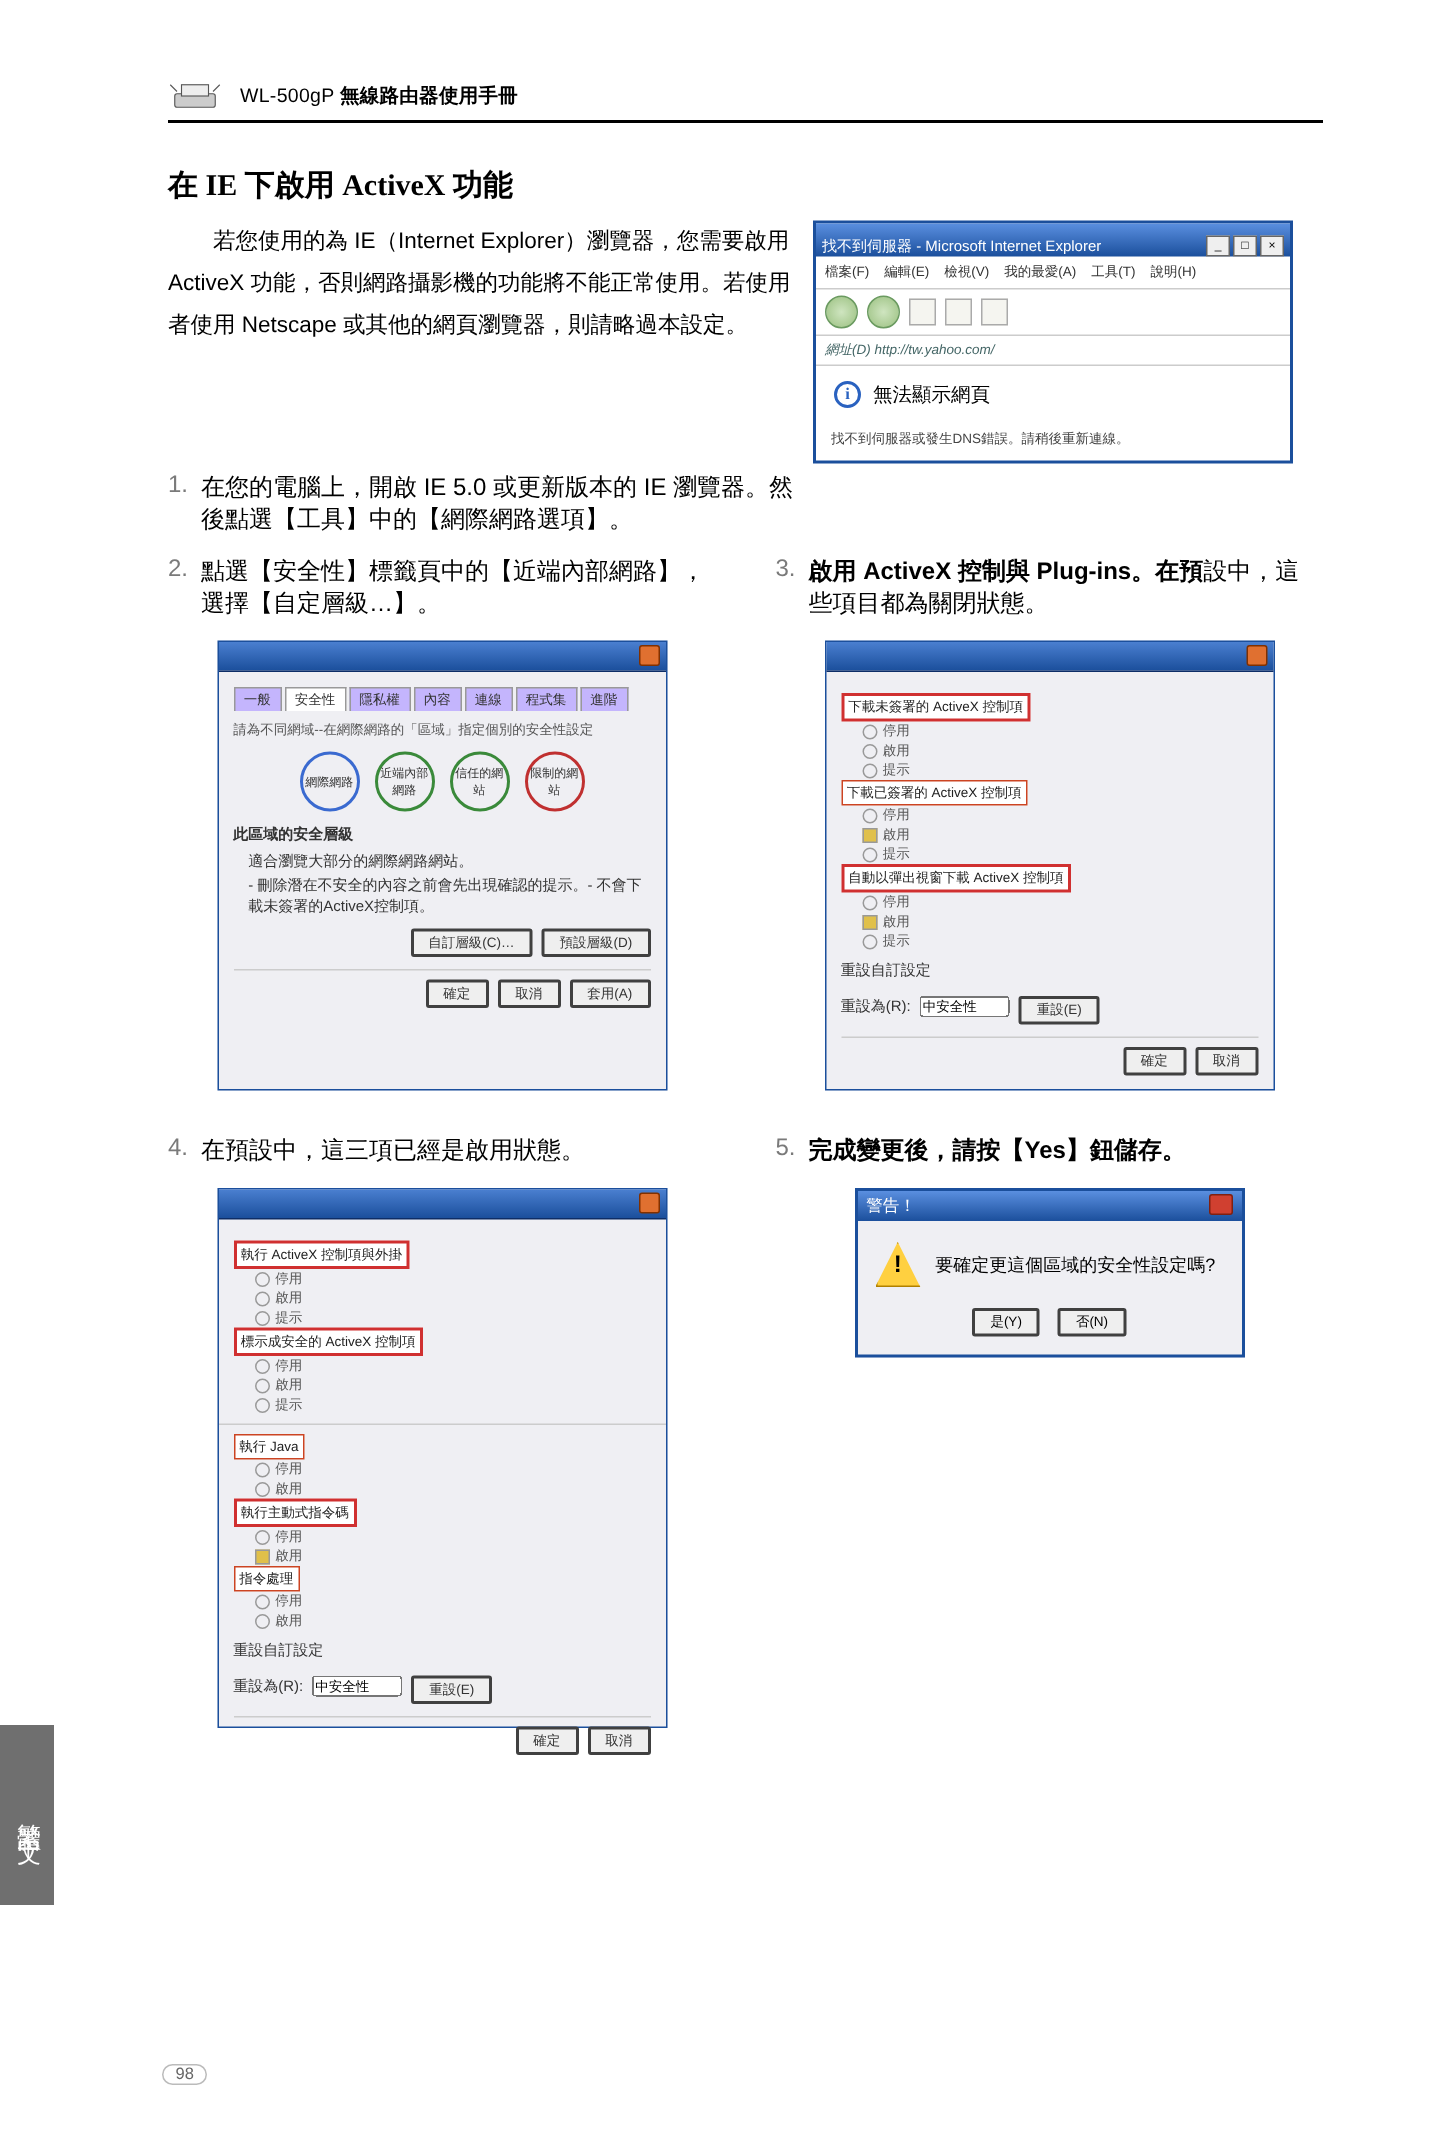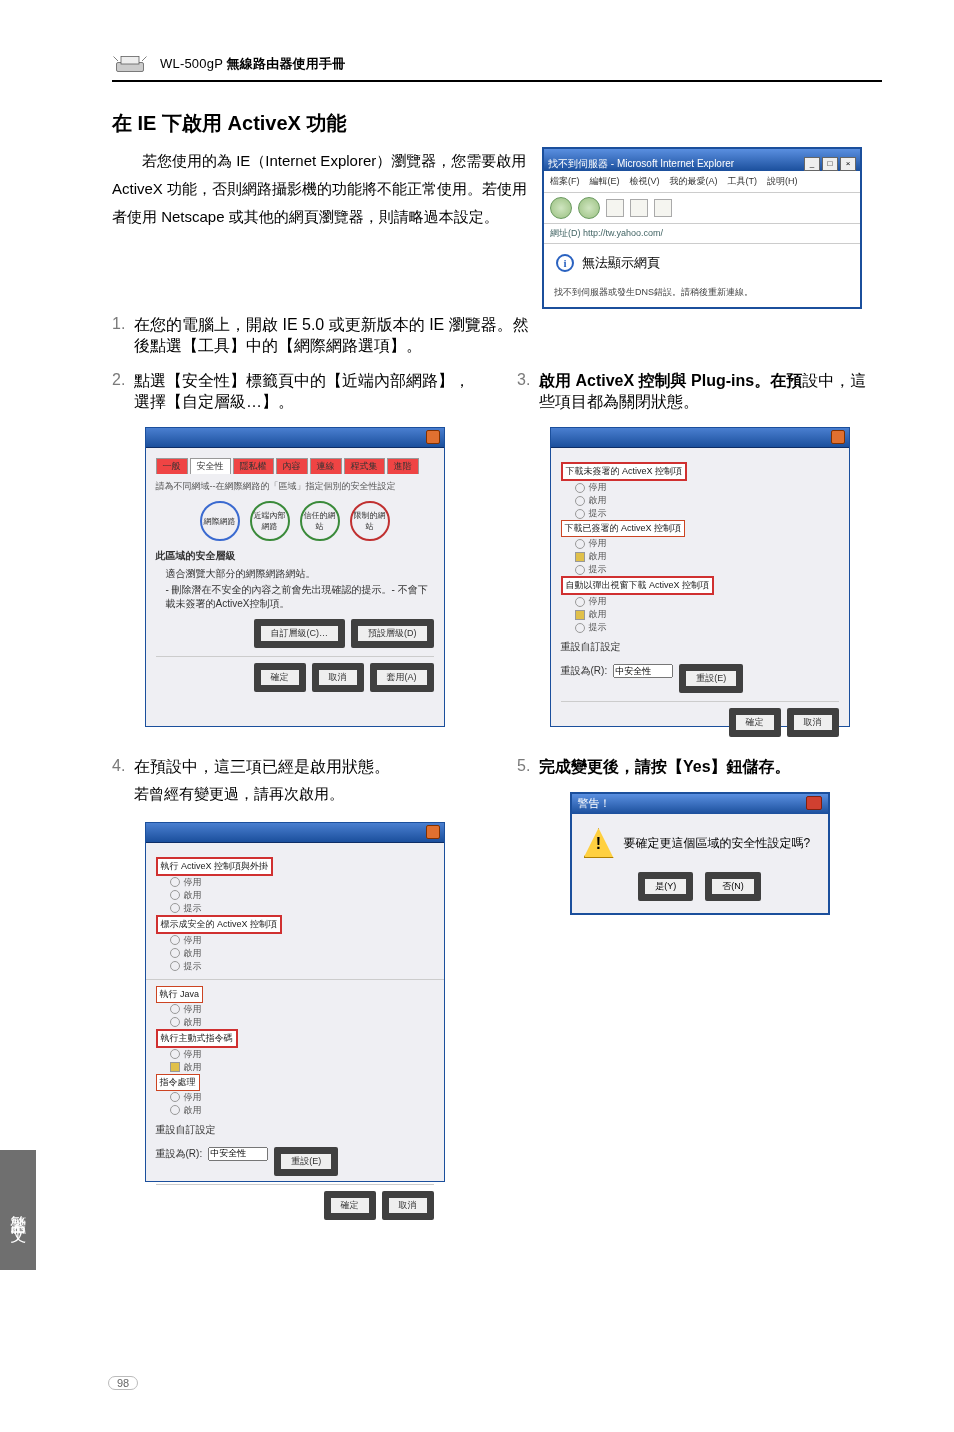--- a/index.html
+++ b/index.html
@@ -3,64 +3,64 @@
 <meta charset="utf-8">
 <style>
   * { margin: 0; padding: 0; box-sizing: border-box; }
   body { font-family: "Microsoft JhengHei", "PMingLiU", sans-serif; background: #fff; }
   .page { width: 954px; height: 1432px; position: relative; background: #fff; padding: 52px 72px 0 112px; }
   .header-line { display: flex; align-items: center; border-bottom: 2px solid #000; padding-bottom: 4px; margin-bottom: 28px; }
   .printer-icon { width: 36px; height: 24px; margin-right: 12px; position: relative; }
   .printer-icon svg { width: 100%; height: 100%; }
   .model { font-size: 13px; letter-spacing: 0.2px; }
   .model b { font-weight: bold; }
-  .h2 { font-size: 20px; font-weight: bold; margin-bottom: 10px; }
+  .h2 { font-size: 20px; font-weight: bold; margin-bottom: 10px; font-family: Liberation Serif, serif; }
   .intro-wrap { display: flex; }
   .intro { font-size: 15px; line-height: 1.85; width: 430px; text-indent: 2em; }
   .intro-img { flex: 1; }
   .cols { display: flex; gap: 40px; }
   .col { width: 50%; }
   .li { display: flex; margin-top: 6px; }
   .li-num { width: 22px; flex: none; color: #7a7a7a; }
   .li-body { flex: 1; }
   .dialog { margin: 14px auto 0; display: block; }
   .dialog.small { width: 300px; height: 300px; }
   .dialog.tall { width: 300px; height: 360px; }
   .fake-dialog { border: 1px solid #1b4f9c; background: #efeff3; position: relative; }
   .fake-dialog .titlebar { height: 20px; background: linear-gradient(#4a7fd0,#1b4f9c); border-bottom: 1px solid #0d2d66; display:flex; justify-content:flex-end; }
   .fake-dialog .titlebar .btns { display:flex; gap:2px; padding:2px 4px; }
   .fake-dialog .titlebar .b { width:14px; height:14px; background:#e07030; border:1px solid #803000; border-radius:2px; }
   .fake-dialog .inner { padding: 10px; font-size: 10px; color:#333; }
   .tabstrip { display:flex; gap:2px; margin-bottom:6px; }
-  .tabstrip .t { border:1px solid #999; border-bottom:none; padding:1px 6px; background:#ef4444; font-size:9px; }
+  .tabstrip .t { border:1px solid #999; border-bottom:none; padding:1px 6px; background:#c4b5fd; font-size:9px; }
   .tabstrip .t.active { background:#fff; }
   .zone-row { display:flex; gap:10px; margin:8px 0; justify-content: center; }
   .zone { width:40px; height:40px; border-radius:50%; border:2px solid #3a8a3a; display:flex; align-items:center; justify-content:center; font-size:8px; text-align:center; }
   .zone.red { border-color:#c03030; }
   .zone.blue { border-color:#3a6ad0; }
   .btn-row { display:flex; gap:6px; justify-content:flex-end; margin-top:8px; }
-  .btn { border:7px solid #404040; background:#efefef; font-size:9px; padding:1px 10px; border-radius:2px; }
+  .btn { border:2px solid #404040; background:#efefef; font-size:9px; padding:1px 10px; border-radius:2px; }
   .checklist { margin:4px 0; }
   .checklist .grp-hdr { background:#fff; border:1px solid #c42; color:#222; padding:1px 3px; font-size:9px; display:inline-block; }
   .checklist .grp-hdr.redbox { border:2px solid #d03030; }
   .checklist .opt { font-size:9px; margin-left:14px; color:#555; }
   .checklist .opt .ico { display:inline-block; width:10px; height:10px; border:1px solid #999; border-radius:50%; margin-right:4px; vertical-align:middle; }
   .checklist .opt .ico.sq { border-radius:0; background:#e0c04a; }
   .slider-row { display:flex; align-items:flex-start; gap:6px; margin-top:10px; }
   .slider-row input[type=text]{ width:60px; font-size:9px; }
   .ie-error { width:320px; border:2px solid #1b4f9c; background:#fff; }
   .ie-error .titlebar { height:22px; background:linear-gradient(#5a8fe0,#1b4f9c); display:flex; justify-content:space-between; align-items:flex-end; padding:0 4px; }
   .ie-error .titlebar .t1 { color:#fff; font-size:10px; }
   .ie-error .titlebar .tbtns { display:flex; gap:2px; }
   .ie-error .titlebar .tb { width:16px; height:14px; background:#efefef; border:1px solid #666; font-size:8px; line-height:12px; text-align:center; }
   .ie-error .toolbar { padding:4px 6px; font-size:9px; color:#333; display:flex; gap:10px; border-bottom:1px solid #ccc;text-align:right; }
   .ie-error .navrow { display:flex; align-items:center; gap:6px; padding:4px 6px; border-bottom:1px solid #ccc; }
   .ie-error .navbtn { width:22px; height:22px; border-radius:50%; background:radial-gradient(#cfe5c0,#9ac080); border:1px solid #6a9a60; }
   .ie-error .navsq { width:18px; height:18px; border:1px solid #aaa; background:#f5f5f0; }
-  .ie-error .addr { padding:3px 6px; font-size:9px; border-bottom:1px solid #ccc; color:#466; }
+  .ie-error .addr { padding:3px 6px; font-size:9px; border-bottom:1px solid #ccc; color:#466;font-style:italic; }
   .ie-error .body { padding:10px 12px 14px; font-size:11px; display:flex; gap:8px; }
   .ie-error .info-ico { width:18px; height:18px; border-radius:50%; background:#fff; border:2px solid #2a62c0; color:#2a62c0; font-weight:bold; text-align:center; line-height:15px; flex:none; font-family: Georgia, serif; }
   .ie-error .footer { font-size:9px; color:#444; padding:0 10px 8px; }
   .confirm { width:260px; margin:14px auto 0; border:2px solid #1b4f9c; background:#efeff3; }
   .confirm .titlebar { height:20px; background:linear-gradient(#5a8fe0,#1b4f9c); color:#fff; font-size:11px; padding:2px 6px; display:flex; justify-content:space-between; }
   .confirm .titlebar .x { width:16px; height:14px; background:#d04030; border:1px solid #802010; border-radius:2px; }
   .confirm .body { display:flex; gap:10px; padding:14px 12px; align-items:center; }
   .confirm .warn { width:30px; height:30px; background:#ffd040; border:1px solid #b08000; position:relative; clip-path: polygon(50% 0, 100% 100%, 0 100%); }
   .confirm .warn::after { content:"!"; position:absolute; left:0; right:0; top:6px; text-align:center; font-weight:bold; color:#000; }
   .confirm .msg { font-size:12px; }
@@ -225,21 +225,20 @@
       </div>
     </div>
   </div>
 
   <div class="cols" style="margin-top:24px;">
     <div class="col">
       <div class="li">
         <span class="li-num">4.</span>
         <span class="li-body">在預設中，這三項已經是啟用狀態。</span>
       </div>
-      <div class="indent-note">若曾經有變更過，請再次啟用。</div>
       <div class="fake-dialog dialog tall">
         <div class="titlebar">
             <span class="btns">
               <span class="b"></span>
             </span>
           </div>
         <div class="inner">
           <div class="checklist">
             <div class="grp-hdr redbox">執行 ActiveX 控制項與外掛</div>
             <div class="opt"><span class="ico"></span><span>停用</span></div>

